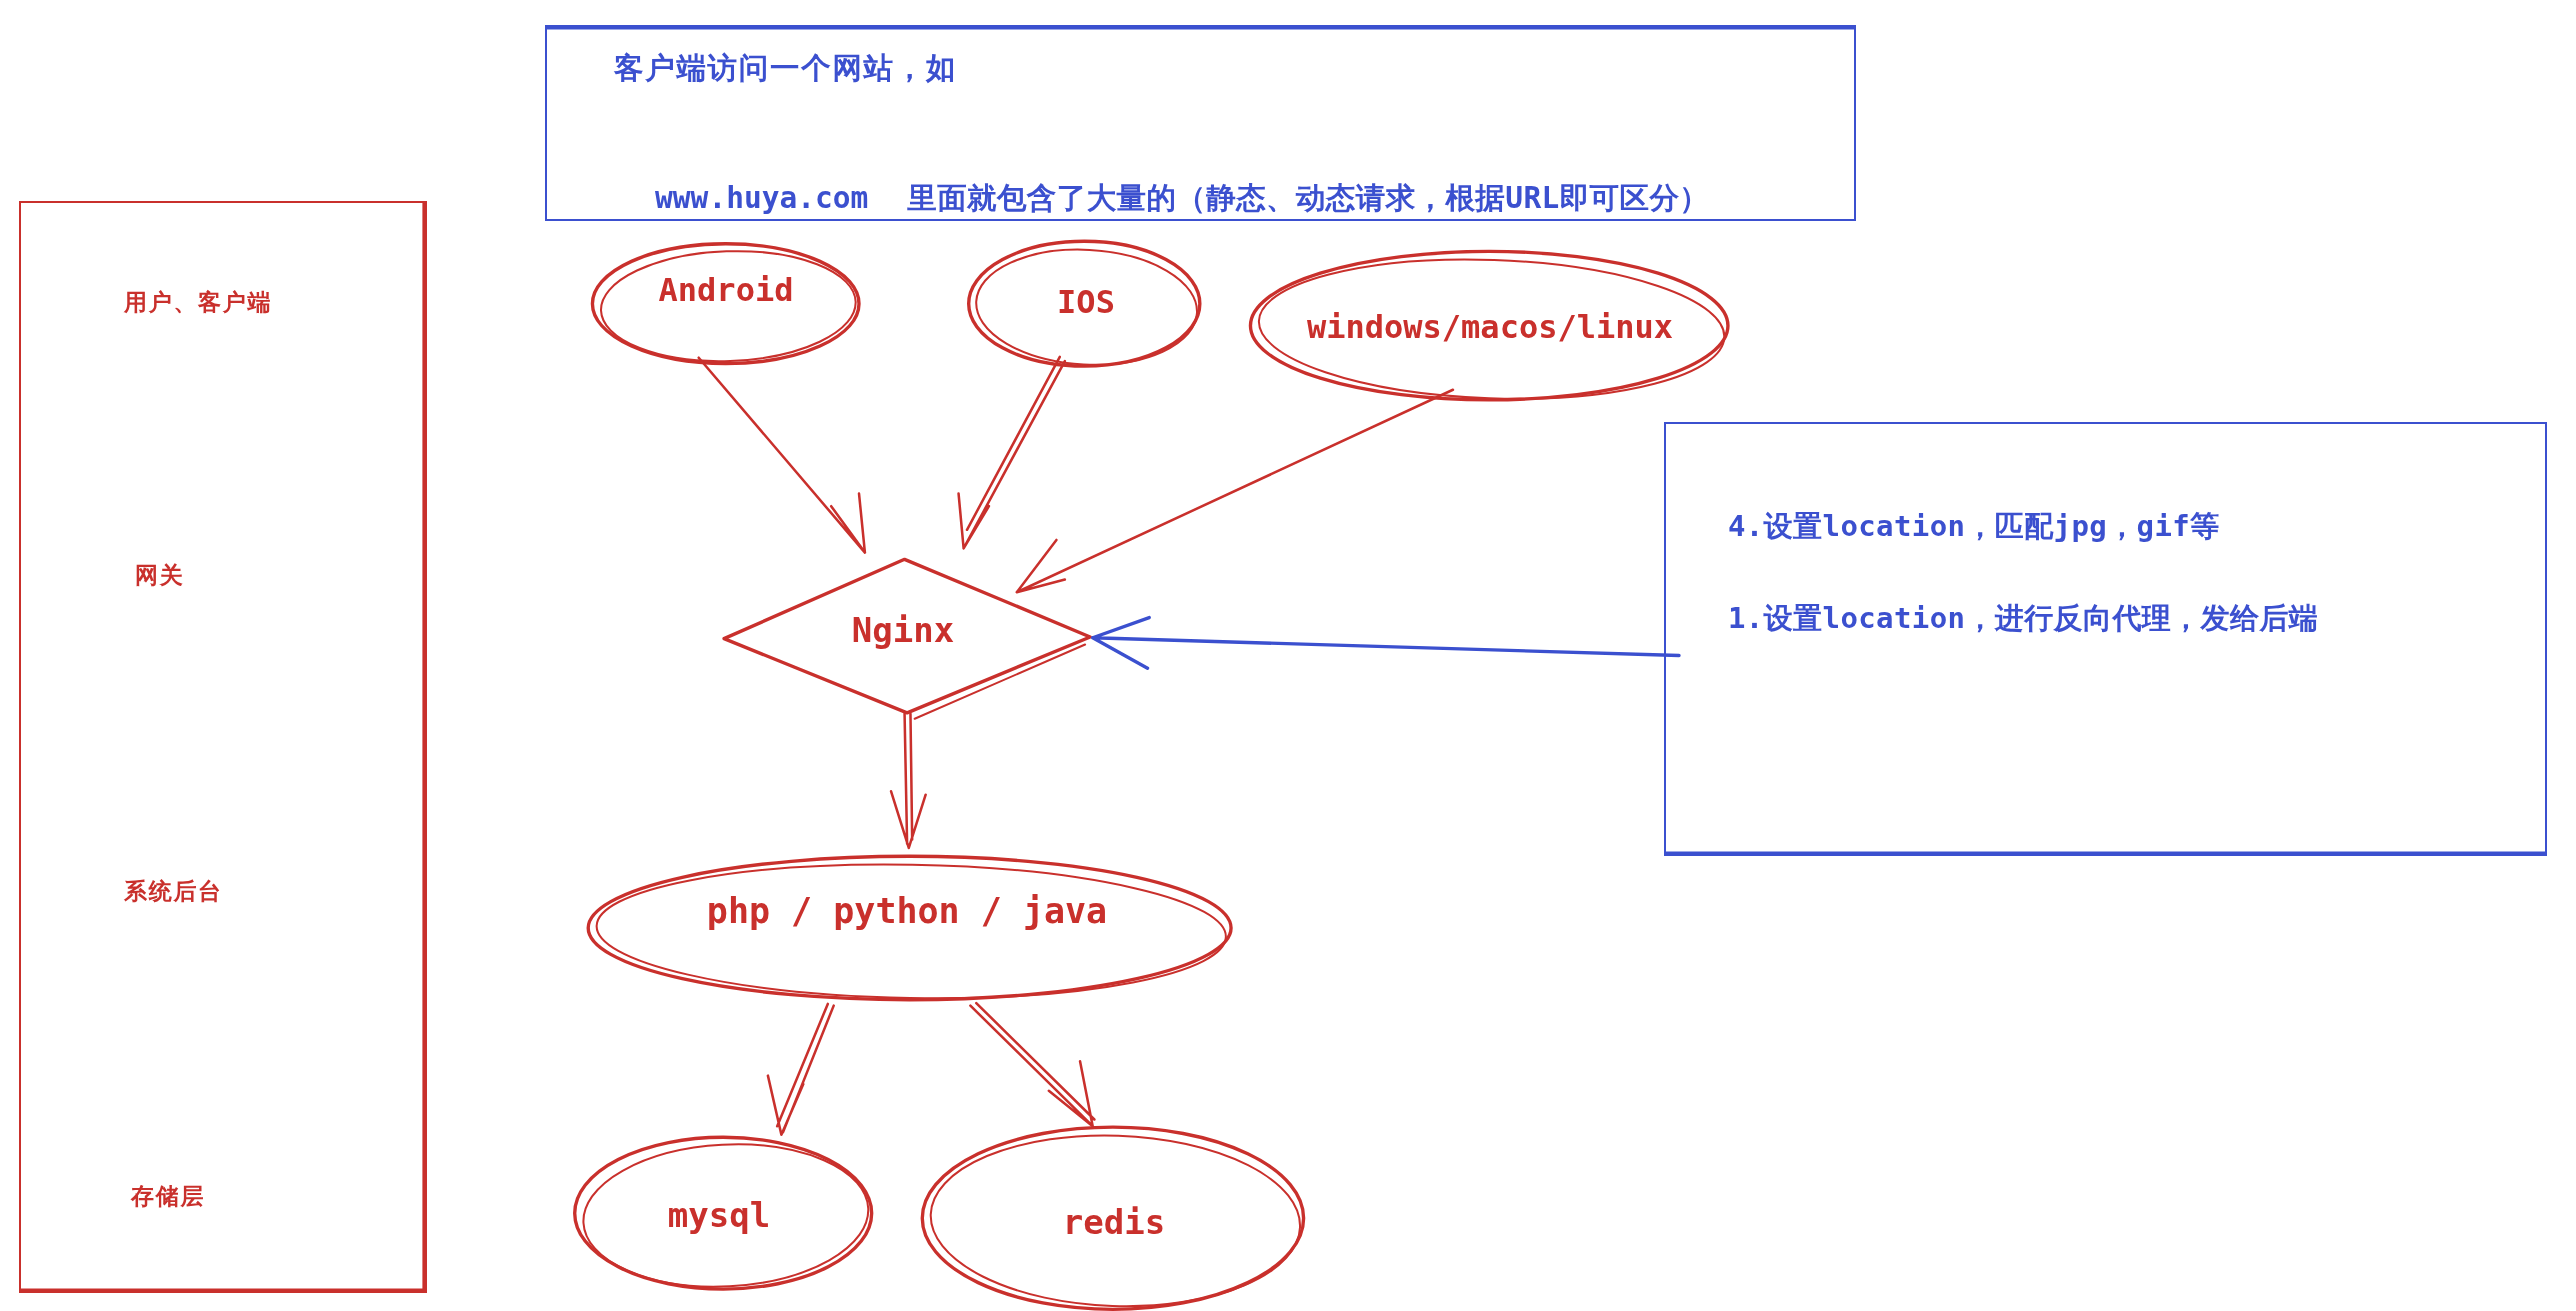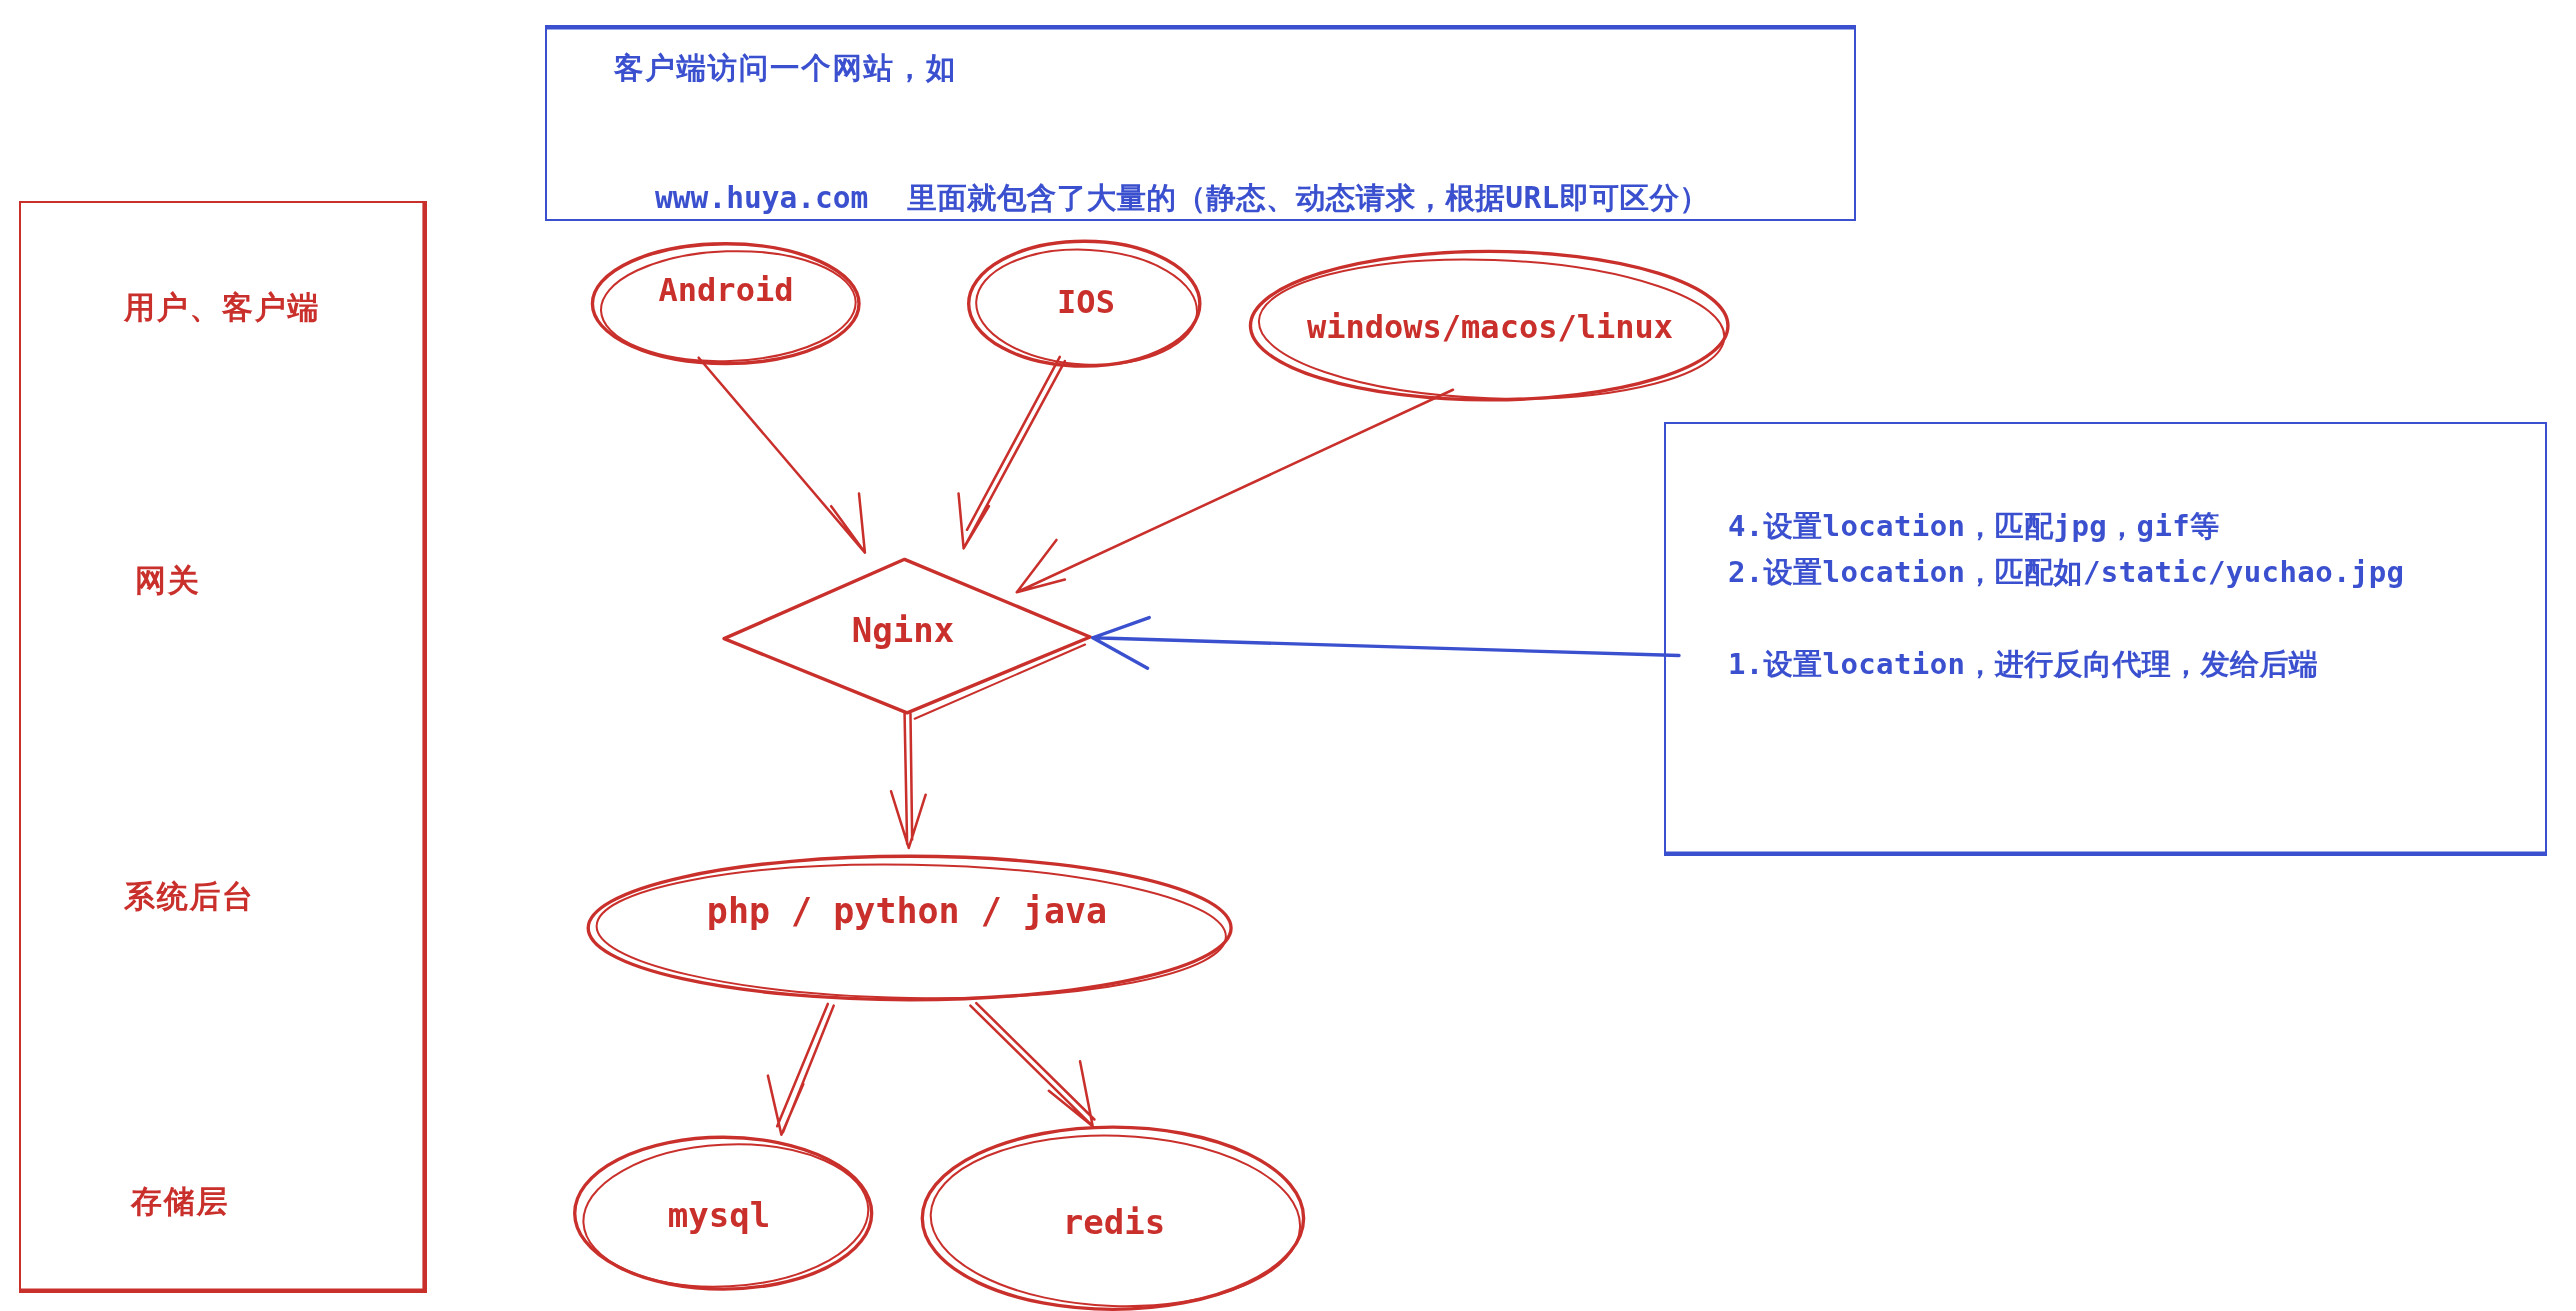--- a/index.html
+++ b/index.html
@@ -24,21 +24,21 @@
             border:2.5px solid var(--blue);
             box-shadow:inset 0 -6.8px 0 -4.2px var(--blue);}
 
   .txt{position:absolute;white-space:pre;}
   .red-txt{color:var(--red);}
   .blue-txt{color:var(--blue);}
   .cjk{font-family:"DejaVu Sans",sans-serif;letter-spacing:1.7px;}
   .mix{font-family:"DejaVu Sans Mono","DejaVu Sans",sans-serif;letter-spacing:0.4px;}
   .mono{font-family:"DejaVu Sans Mono","Liberation Mono",monospace;}
 
-  .lane-label{font-size:31px;font-weight:600;}
+  .lane-label{font-size:23px;font-weight:600;}
   .top-line-1{left:614px;top:49px;font-size:29.5px;font-weight:600;}
   .top-line-2{left:614px;top:145px;font-size:29.5px;font-weight:600;}
   .top-line-2 .rest{margin-left:39px;}
 
   .note-lines{position:absolute;left:1728px;top:457px;font-size:29px;
               font-weight:600;color:var(--blue);}
   .nline{height:46px;line-height:46px;white-space:pre;}
 
   .node-label{position:absolute;transform:translate(-50%,-50%);
               color:var(--red);font-weight:600;text-align:center;}
@@ -88,21 +88,20 @@
   <div class="box top-note-box"></div>
   <div class="txt blue-txt top-line-2">
     <span class="mono">www.huya.com</span><span class="mix rest">里面就包含了大量的（静态、动态请求，根据URL即可区分）</span>
   </div>
   <div class="txt cjk blue-txt top-line-1">客户端访问一个网站，如</div>
 
   <div class="box right-note-box"></div>
   <div class="note-lines mix">
     <div class="nline"></div>
     <div class="nline">4.设置location，匹配jpg，gif等</div>
-    <div class="nline">2.设置location，匹配如/static/yuchao.jpg</div>
     <div class="nline"></div>
     <div class="nline">1.设置location，进行反向代理，发给后端</div>
   </div>
 
   <div class="node-label mono" style="left:726px;top:290px;font-size:32px;">Android</div>
   <div class="node-label mono" style="left:1086px;top:302px;font-size:32px;">IOS</div>
   <div class="node-label mono" style="left:1490px;top:327px;font-size:32px;">windows/macos/linux</div>
   <div class="node-label mono" style="left:903px;top:630px;font-size:34px;text-align:right;">Nginx</div>
   <div class="node-label mono" style="left:907px;top:911px;font-size:35px;">php / python / java</div>
   <div class="node-label mono" style="left:719px;top:1215px;font-size:34px;">mysql</div>

